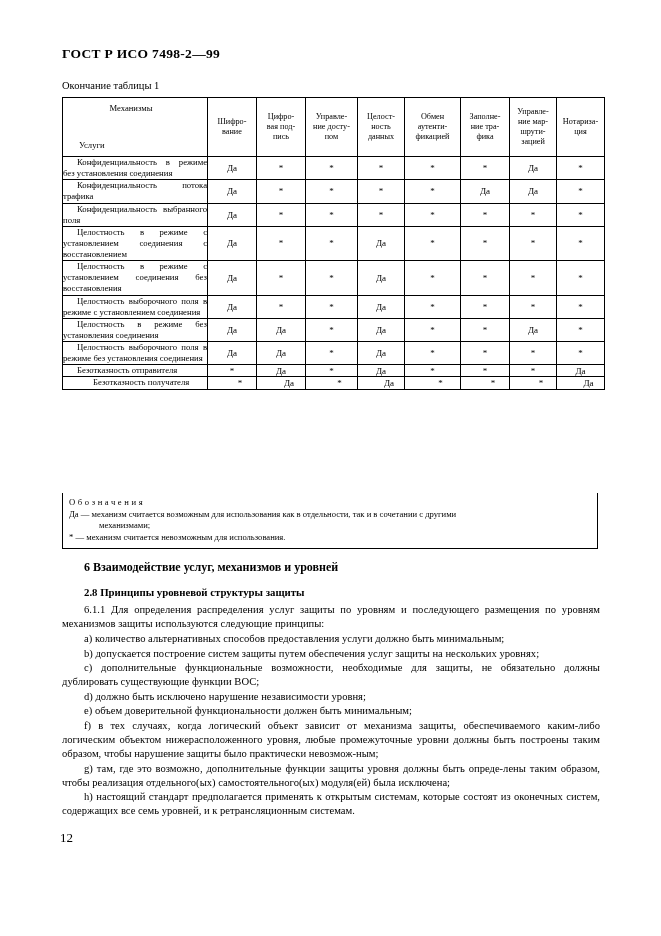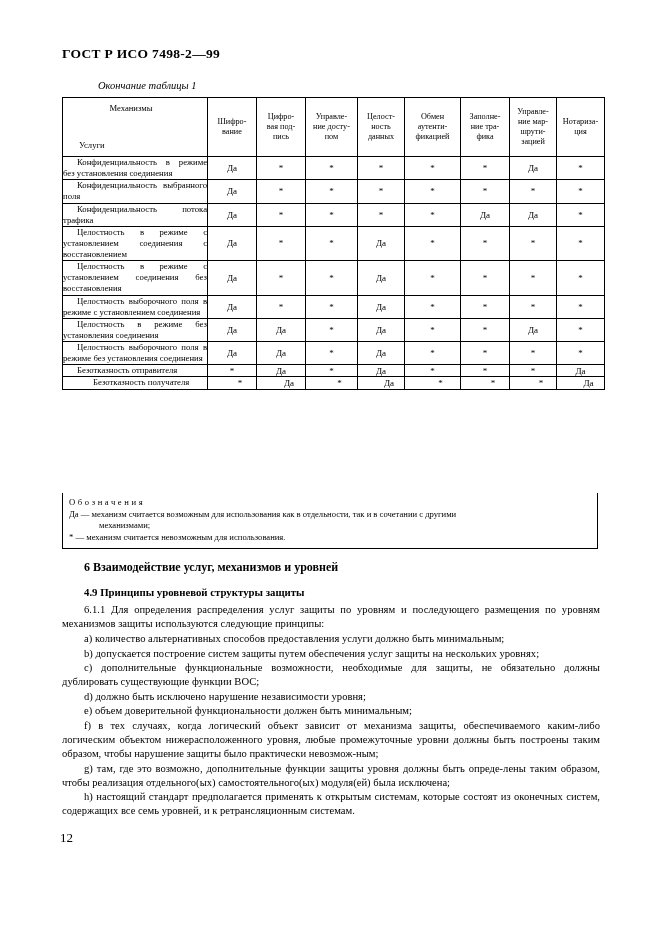--- a/index.html
+++ b/index.html
@@ -29,22 +29,20 @@
     top: 42px;
     font-size: 13.5px;
     font-weight: bold;
     letter-spacing: 0.3px;
   }
   .table-caption {
     position: absolute;
     left: 62px;
     top: 76px;
     font-size: 10.5px;
-    font-style: italic;
-    margin-left: 36px;
   }
 
   
   .tbl-wrap {
     position: absolute;
     left: 62px;
     top: 93px;
     width: 538px;
   }
   table.main {
@@ -232,39 +230,39 @@
             <td class="cell">Да</td>
             <td class="cell star">*</td>
             <td class="cell star">*</td>
             <td class="cell star thickleft">*</td>
             <td class="cell star">*</td>
             <td class="cell star">*</td>
             <td class="cell">Да</td>
             <td class="cell star">*</td>
           </tr>
           <tr class="datarow">
+            <td class="rowlabel">Конфиденциальность потока трафика</td>
+            <td class="cell">Да</td>
+            <td class="cell star">*</td>
+            <td class="cell star">*</td>
+            <td class="cell star thickleft">*</td>
+            <td class="cell star">*</td>
+            <td class="cell">Да</td>
+            <td class="cell">Да</td>
+            <td class="cell star">*</td>
+          </tr>
+          <tr class="datarow">
             <td class="rowlabel">Конфиденциальность выбранного поля</td>
             <td class="cell">Да</td>
             <td class="cell star">*</td>
             <td class="cell star">*</td>
             <td class="cell star thickleft">*</td>
             <td class="cell star">*</td>
             <td class="cell star">*</td>
             <td class="cell star">*</td>
-            <td class="cell star">*</td>
-          </tr>
-          <tr class="datarow">
-            <td class="rowlabel">Конфиденциальность потока трафика</td>
-            <td class="cell">Да</td>
-            <td class="cell star">*</td>
-            <td class="cell star">*</td>
-            <td class="cell star thickleft">*</td>
-            <td class="cell star">*</td>
-            <td class="cell">Да</td>
-            <td class="cell">Да</td>
             <td class="cell star">*</td>
           </tr>
           <tr class="datarow">
             <td class="rowlabel">Целостность в режиме с установлением соединения с восстановлением</td>
             <td class="cell">Да</td>
             <td class="cell star">*</td>
             <td class="cell star">*</td>
             <td class="cell thickleft">Да</td>
             <td class="cell star">*</td>
             <td class="cell star">*</td>
@@ -343,21 +341,21 @@
 
   <div class="notes">
     <div class="oboz">Обозначения</div>
     <div class="nline">Да — механизм считается возможным для использования как в отдельности, так и в сочетании с другими</div>
     <div class="nindent">механизмами;</div>
     <div class="nline">* — механизм считается невозможным для использования.</div>
   </div>
 
   <div class="body">
     <h2 class="sec">6  Взаимодействие услуг, механизмов и уровней</h2>
-    <h3 class="subsec">4.9  Принципы уровневой структуры защиты</h3>
+    <h3 class="subsec">2.8  Принципы уровневой структуры защиты</h3>
     <p class="para">6.1.1  Для определения распределения услуг защиты по уровням и последующего размещения по уровням механизмов защиты используются следующие принципы:</p>
     <div id="item-list">
         <p class="item">a)  количество альтернативных способов предоставления услуги должно быть минимальным;</p>
         <p class="item">b)  допускается построение систем защиты путем обеспечения услуг защиты на нескольких уровнях;</p>
         <p class="item">c)  дополнительные функциональные возможности, необходимые для защиты, не обязательно должны дублировать существующие функции ВОС;</p>
         <p class="item">d)  должно быть исключено нарушение независимости уровня;</p>
         <p class="item">e)  объем доверительной функциональности должен быть минимальным;</p>
         <p class="item">f)  в тех случаях, когда логический объект зависит от механизма защиты, обеспечиваемого каким-либо логическим объектом нижерасположенного уровня, любые промежуточные уровни должны быть построены таким образом, чтобы нарушение защиты было практически невозмож-ным;</p>
         <p class="item">g)  там, где это возможно, дополнительные функции защиты уровня должны быть опреде-лены таким образом, чтобы реализация отдельного(ых) самостоятельного(ых) модуля(ей) была исключена;</p>
         <p class="item">h)  настоящий стандарт предполагается применять к открытым системам, которые состоят из оконечных систем, содержащих все семь уровней, и к ретрансляционным системам.</p>

